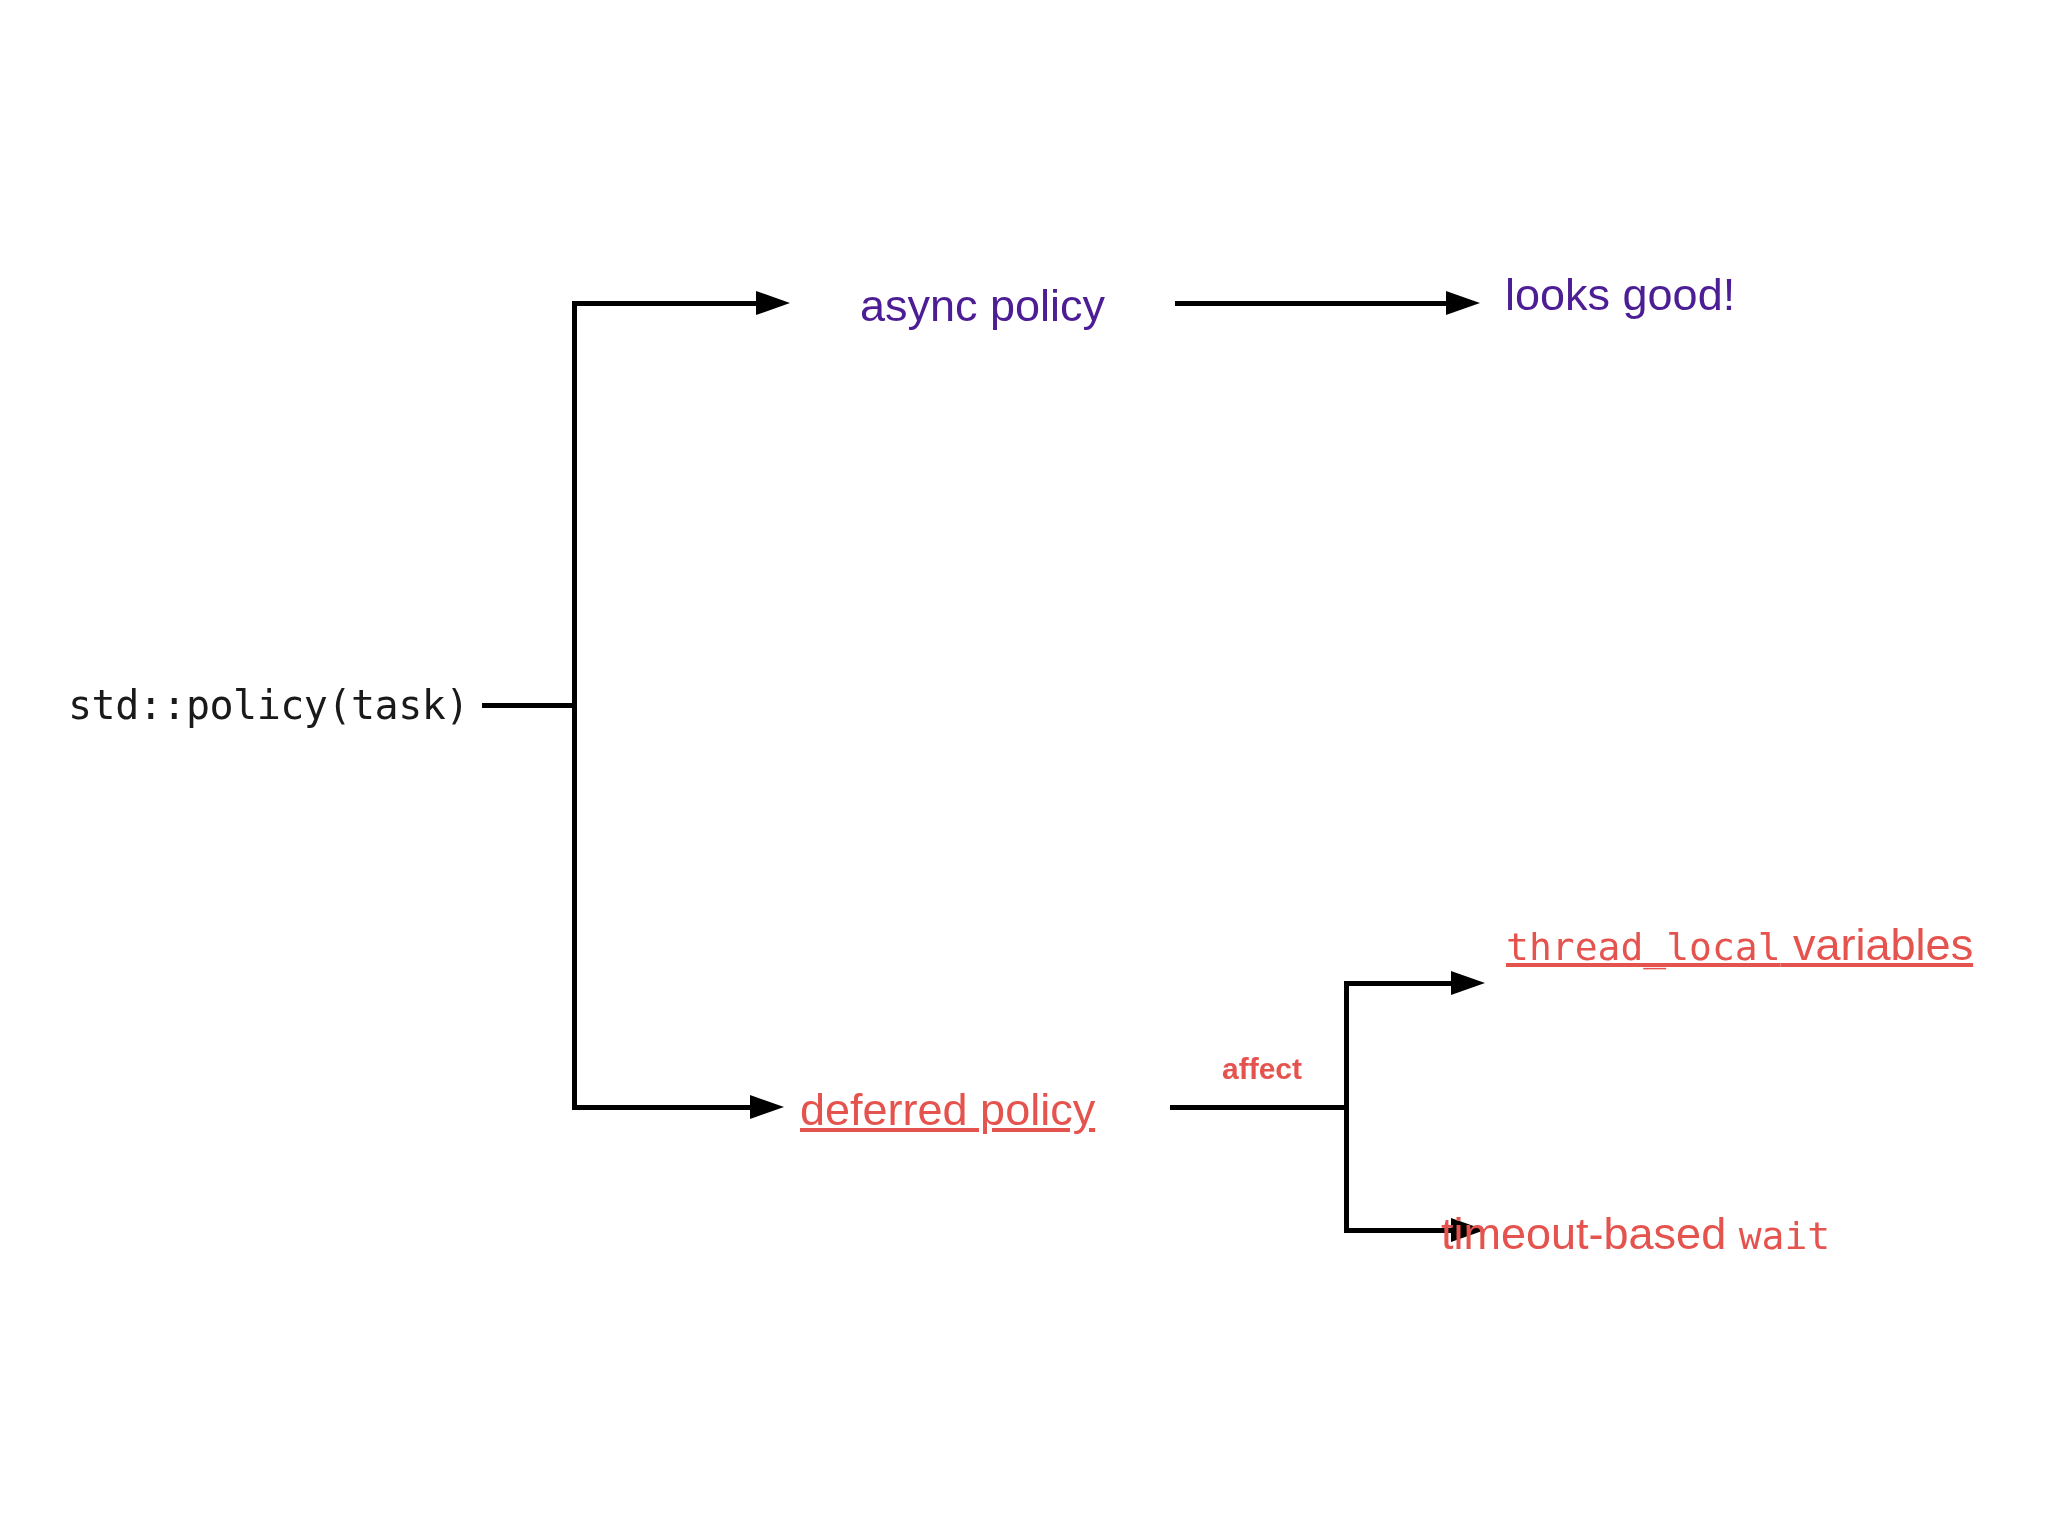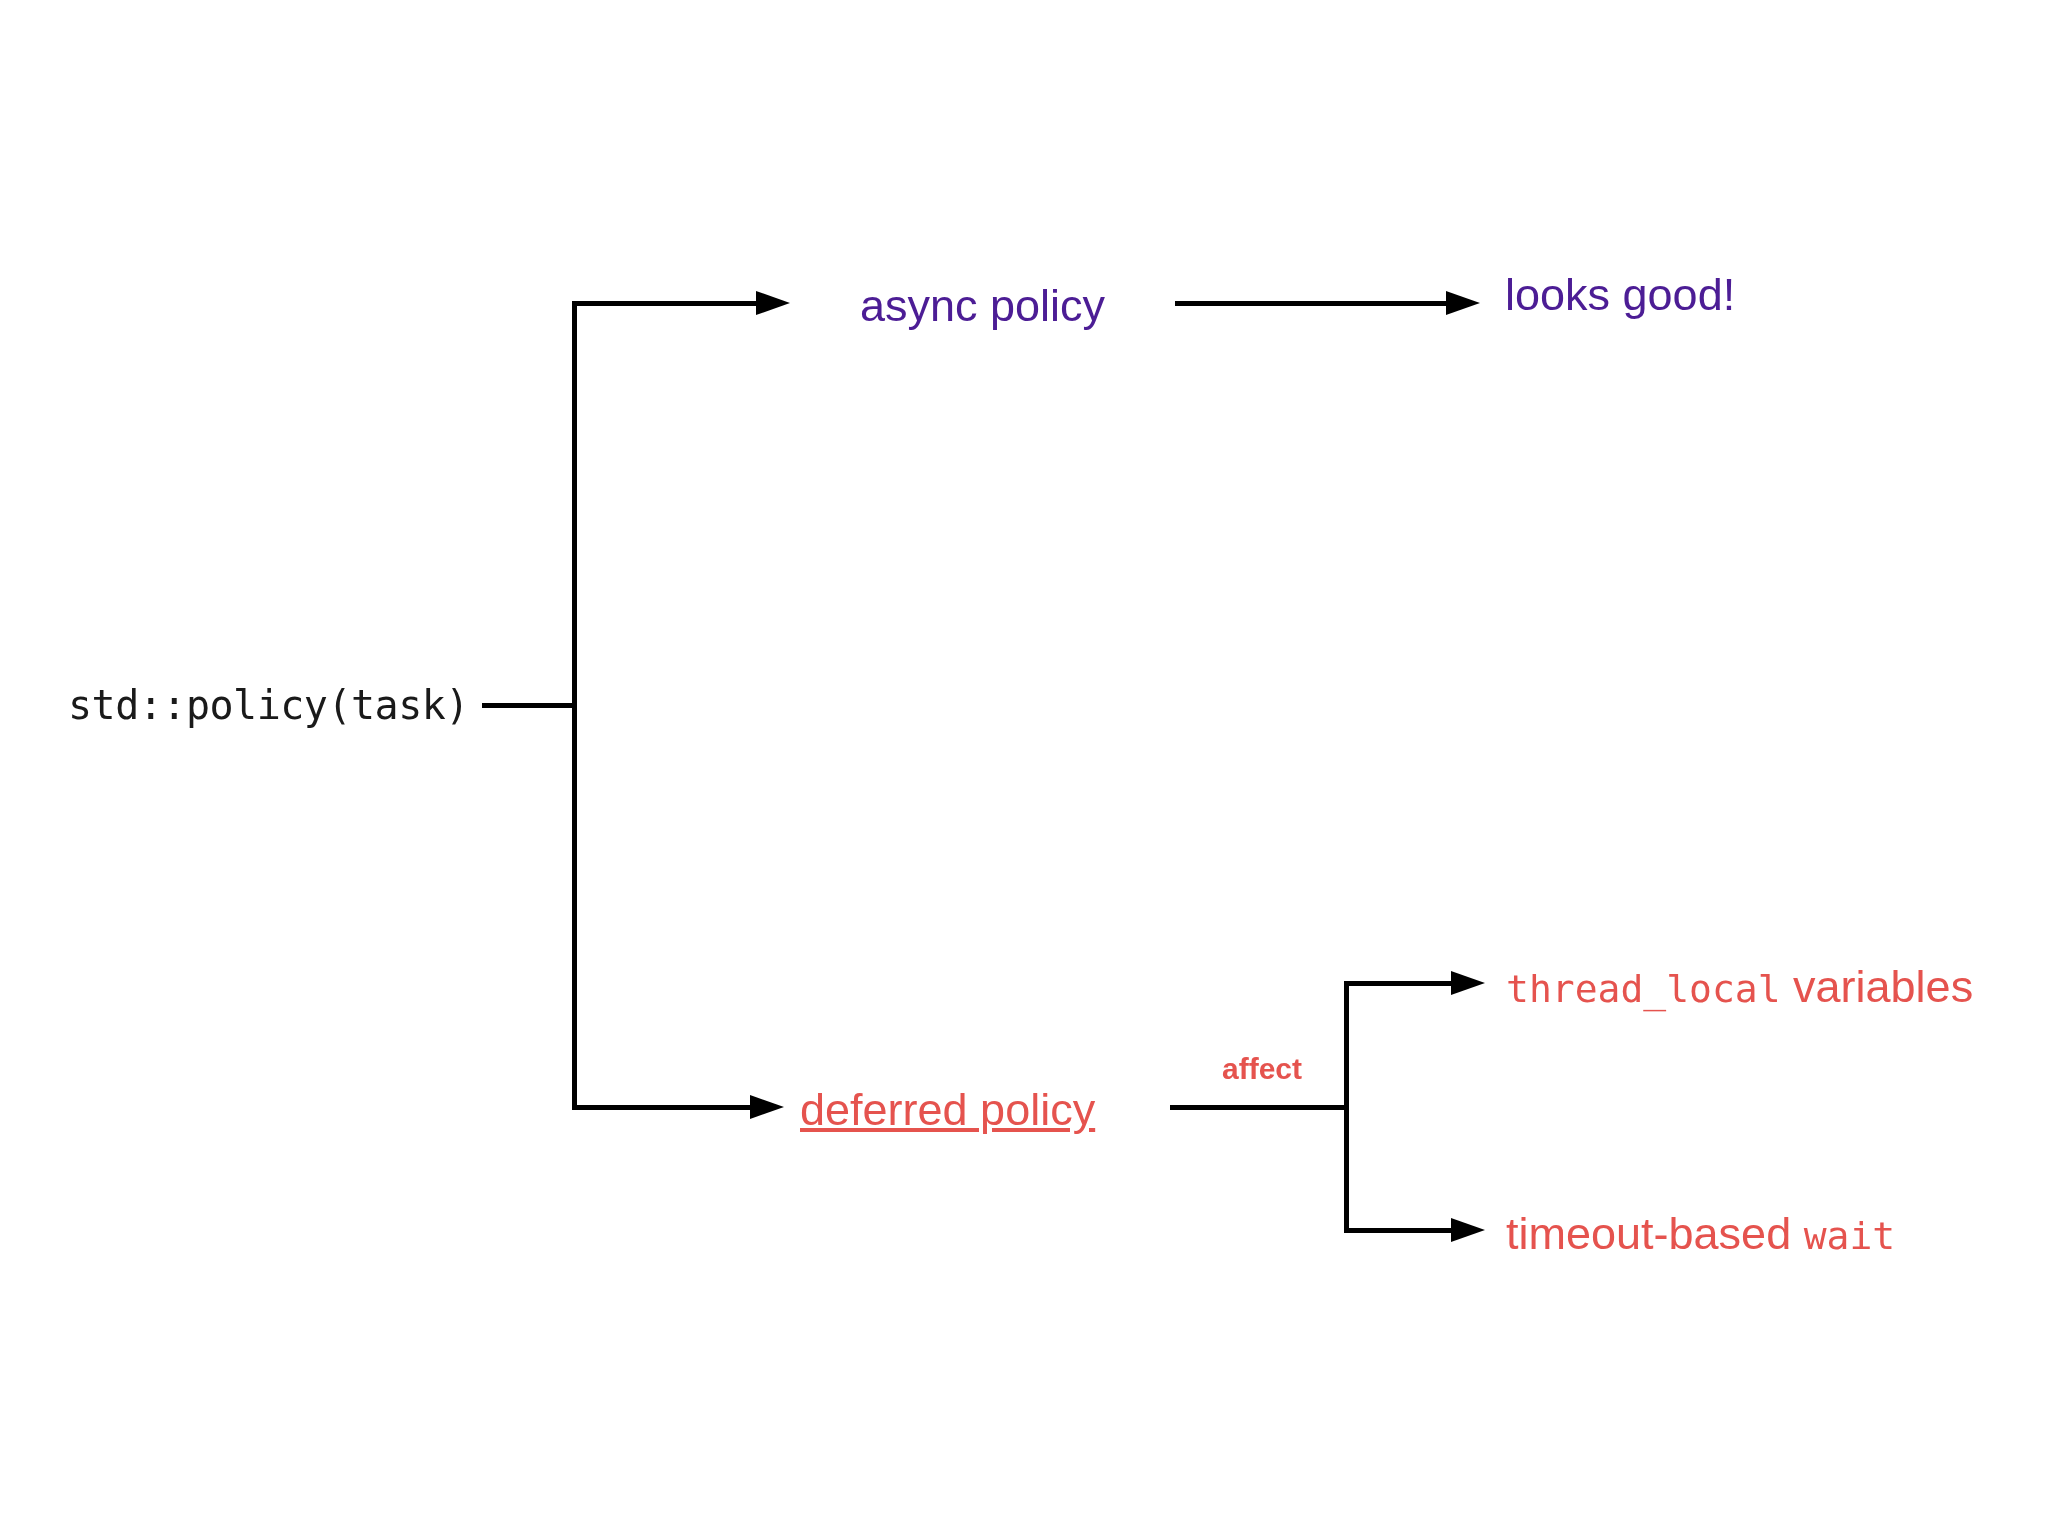--- a/index.html
+++ b/index.html
@@ -90,20 +90,20 @@
 
   <div class="label edge-label" style="left: 1222px; top: 1052px;">affect</div>
 
   <div class="line hline" style="left: 1170px; top: 1105px; width: 179px;"></div>
 
   <div class="line vline" style="left: 1344px; top: 981px; height: 252px;"></div>
 
   <div class="line hline" style="left: 1344px; top: 981px; width: 109px;"></div>
   <div class="arrowhead" style="left: 1451px; top: 971px;"></div>
 
-  <div class="label red-label" style="left: 1506px; top: 961px;"><span class="code">thread_local</span><span> variables</span></div>
+  <div class="label red-label" style="left: 1506px; top: 919px; text-decoration: underline;"><span class="code">thread_local</span><span> variables</span></div>
 
   <div class="line hline" style="left: 1344px; top: 1228px; width: 109px;"></div>
   <div class="arrowhead" style="left: 1451px; top: 1218px;"></div>
 
-  <div class="label red-label" style="left: 1506px; top: 1208px;"><span>timeout-based </span><span class="code">wait</span></div>
+  <div class="label red-label" style="left: 1441px; top: 1208px;"><span>timeout-based </span><span class="code">wait</span></div>
 
 </div>
 
 </body></html>

